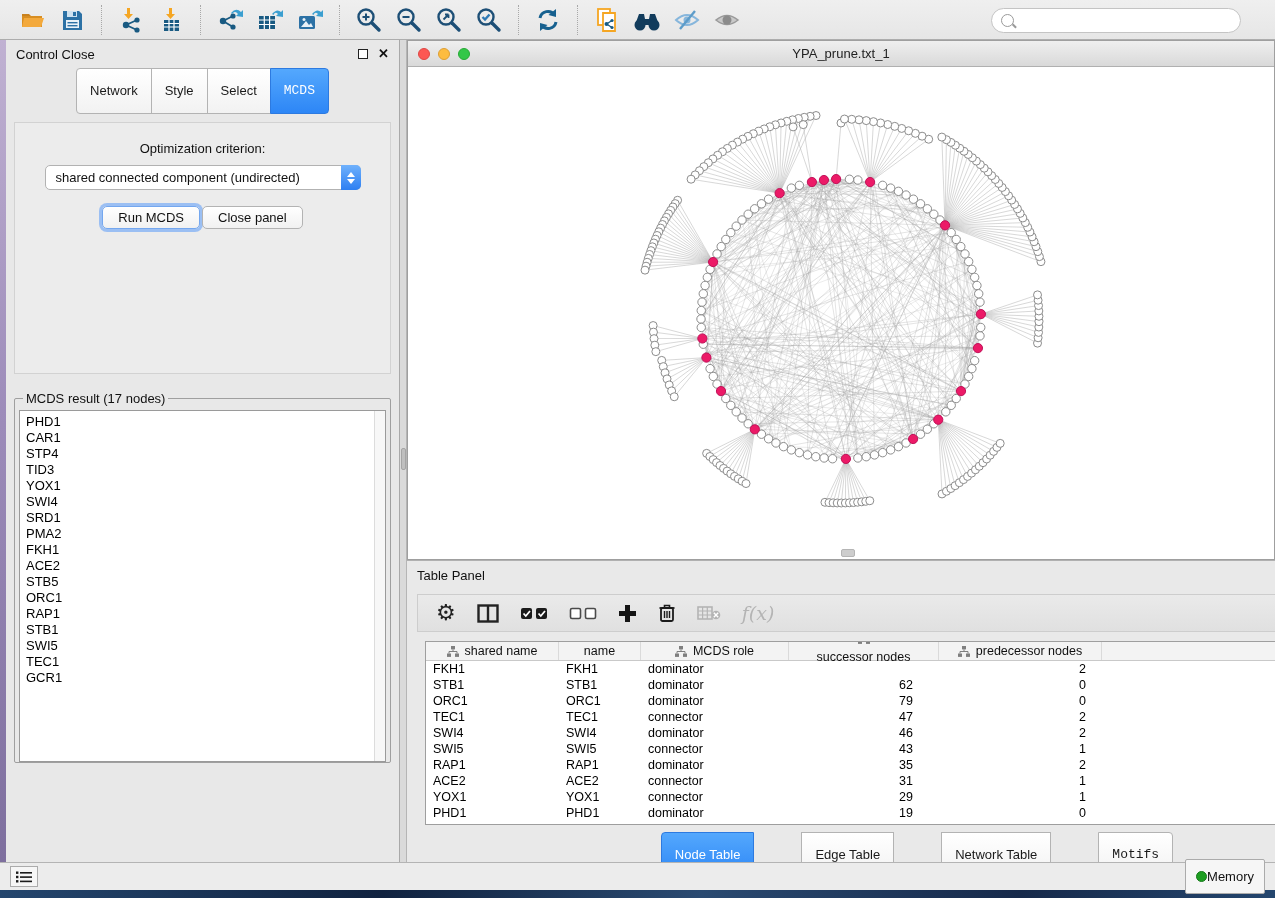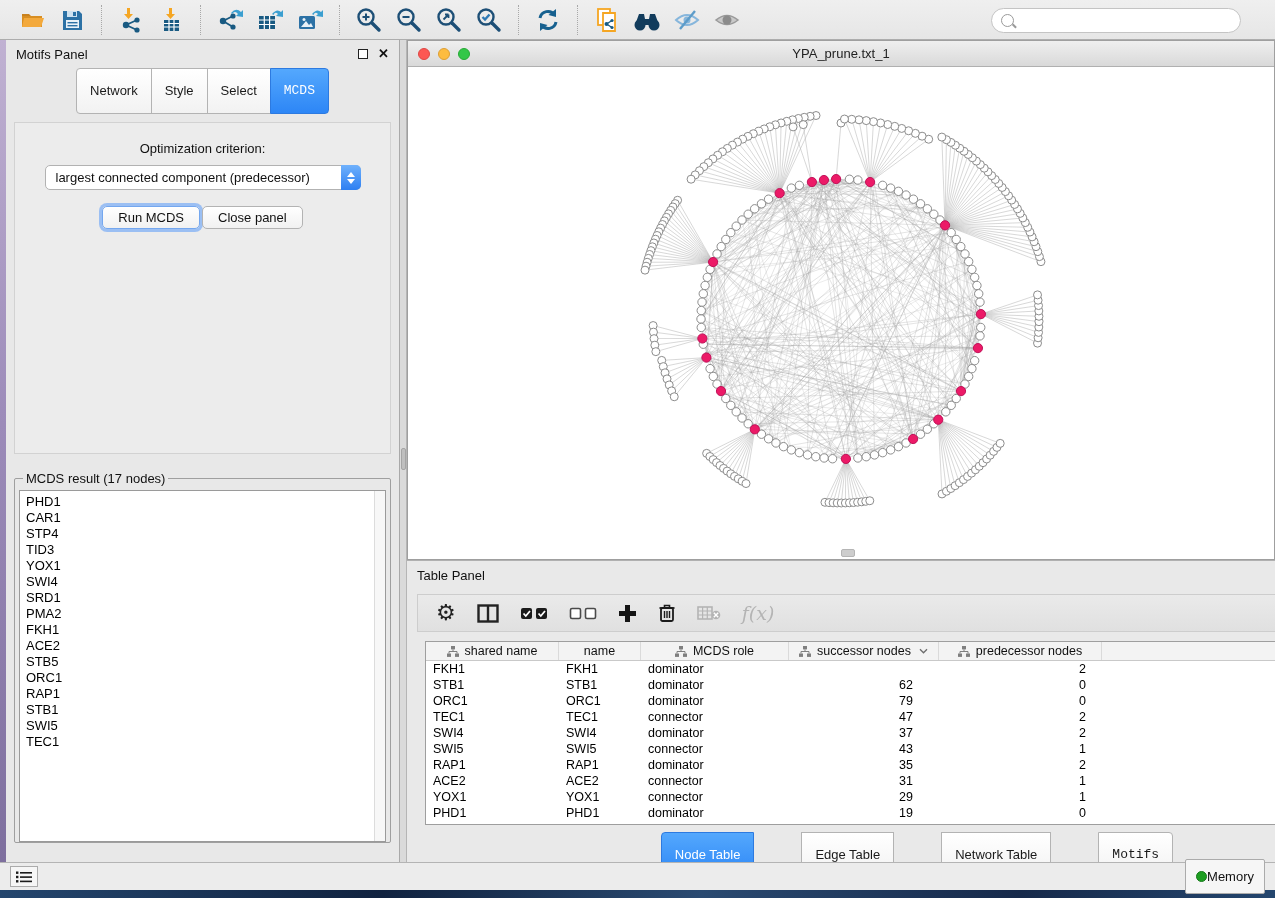--- a/index.html
+++ b/index.html
@@ -36,21 +36,21 @@
   .float-box { width:10px; height:10px; border:1.5px solid #222; background:#fff; }
   .close-x { font-size:13px; font-weight:bold; color:#111; line-height:10px; }
 
   .seg { display:flex; justify-content:center; }
   .seg .seg-btn { font-size:13px; color:#1a1a1a; background:linear-gradient(#ffffff,#f2f2f2);
     border:1px solid #b3b3b3; padding:14px 13px; margin-left:-1px; line-height:16px; cursor:default; }
   .seg .seg-btn:first-child { border-radius:4px 0 0 4px; margin-left:0; }
   .seg .seg-btn:last-child { border-radius:0 4px 4px 0;font-family:Liberation Mono, monospace; }
   .seg .seg-btn.active { background:linear-gradient(#54a8fd,#2d86f6); border-color:#2d7ae0; color:#fff; }
 
-  .cp-section { margin:8px 8px 0 8px; height:332px; background:#ececec; border:1px solid #d2d2d2; }
+  .cp-section { margin:8px 8px 0 8px; height:252px; background:#ececec; border:1px solid #d2d2d2; }
   .crit-label { text-align:center; font-size:13px; color:#111; margin-top:18px; }
   .select-row { display:flex; justify-content:center; margin-top:9px; }
   .jselect { width:316px; height:25px; background:#fff; border:1px solid #b2b2b2; border-radius:5px;
     display:flex; align-items:center; position:relative; }
   .jselect .sel-text { flex:1; font-size:13px; color:#111; padding-left:10px; white-space:nowrap; }
   .sel-stepper { width:20px; height:25px; margin-right:-1px; border-radius:0 5px 5px 0;
     background:linear-gradient(#6fb1fc,#2d7ff2); display:flex; flex-direction:column; align-items:center; justify-content:center; gap:2px; }
   .sel-stepper .tri { width:0; height:0; border-left:4px solid transparent; border-right:4px solid transparent; }
   .tri-up { border-bottom:5px solid #fff; }
   .tri-down { border-top:5px solid #fff; }
@@ -263,37 +263,37 @@
       <span class="mag"></span>
       <input type="text" placeholder="" style="">
     </div>
   </div>
 
   <div class="wall-left"></div>
   <div class="wall-bottom"></div>
 
   <div class="cpanel">
     <div class="panel-titlebar">
-      <span class="panel-title">Motifs Panel</span>
+      <span class="panel-title">Control Close</span>
       <span class="panel-tb-icons">
         <span class="float-box"></span>
         <span class="close-x">✕</span>
       </span>
     </div>
     <div class="seg">
         <span class="seg-btn">Network</span>
         <span class="seg-btn">Style</span>
         <span class="seg-btn">Select</span>
         <span class="seg-btn active">MCDS</span>
       </div>
     <div class="cp-section">
       <div class="crit-label">Optimization criterion:</div>
       <div class="select-row">
         <div class="jselect">
-          <span class="sel-text">largest connected component (predecessor)</span>
+          <span class="sel-text">shared connected component (undirected)</span>
           <span class="sel-stepper">
             <span class="tri tri-up"></span>
               <span class="tri tri-down"></span>
           </span>
         </div>
       </div>
       <div class="btn-row">
         <button class="jbtn focused">Run MCDS</button>
         <button class="jbtn">Close panel</button>
       </div>
@@ -311,20 +311,21 @@
             <li>SRD1</li>
             <li>PMA2</li>
             <li>FKH1</li>
             <li>ACE2</li>
             <li>STB5</li>
             <li>ORC1</li>
             <li>RAP1</li>
             <li>STB1</li>
             <li>SWI5</li>
             <li>TEC1</li>
+            <li>GCR1</li>
           </ul>
         <div class="result-scroll"></div>
       </div>
     </fieldset>
   </div>
 
   <div class="vdivider">
       <div class="thumb"></div>
     </div>
 
@@ -1176,21 +1177,21 @@
           </div>
           <div class="t-hcell" style="width: 148px;">
             <svg width="12" height="11" viewBox="0 0 12 11" class="tree-ic">
               <rect x="4" y="0" width="4" height="3.4" fill="#7f7f7f"></rect>
               <path d="M6 3.4 L6 5.5 M2 7.5 L2 5.5 L10 5.5 L10 7.5" stroke="#7f7f7f" stroke-width="1" fill="none"></path>
               <rect x="0" y="7.5" width="4" height="3.4" fill="#7f7f7f"></rect>
               <rect x="8" y="7.5" width="4" height="3.4" fill="#7f7f7f"></rect>
             </svg>
             <span>MCDS role</span>
           </div>
-          <div class="t-hcell" style="width: 150px;">
+          <div class="t-hcell" style="width: 150px; flex-direction: column;">
             <svg width="12" height="11" viewBox="0 0 12 11" class="tree-ic">
               <rect x="4" y="0" width="4" height="3.4" fill="#7f7f7f"></rect>
               <path d="M6 3.4 L6 5.5 M2 7.5 L2 5.5 L10 5.5 L10 7.5" stroke="#7f7f7f" stroke-width="1" fill="none"></path>
               <rect x="0" y="7.5" width="4" height="3.4" fill="#7f7f7f"></rect>
               <rect x="8" y="7.5" width="4" height="3.4" fill="#7f7f7f"></rect>
             </svg>
             <span>successor nodes</span>
             <svg width="9" height="6" viewBox="0 0 9 6" class="sort-ic">
               <path d="M1 1.2 L4.5 4.8 L8 1.2" stroke="#6c6c6c" stroke-width="1.3" fill="none"></path>
             </svg>
@@ -1232,21 +1233,21 @@
             <div class="t-cell txt" style="width: 133px;">TEC1</div>
             <div class="t-cell txt" style="width: 82px;">TEC1</div>
             <div class="t-cell txt" style="width: 148px;">connector</div>
             <div class="t-cell num" style="width: 150px; padding-right: 26px;">47</div>
             <div class="t-cell num" style="width: 163px; padding-right: 16px;">2</div>
           </div>
           <div class="t-row">
             <div class="t-cell txt" style="width: 133px;">SWI4</div>
             <div class="t-cell txt" style="width: 82px;">SWI4</div>
             <div class="t-cell txt" style="width: 148px;">dominator</div>
-            <div class="t-cell num" style="width: 150px; padding-right: 26px;">37</div>
+            <div class="t-cell num" style="width: 150px; padding-right: 26px;">46</div>
             <div class="t-cell num" style="width: 163px; padding-right: 16px;">2</div>
           </div>
           <div class="t-row">
             <div class="t-cell txt" style="width: 133px;">SWI5</div>
             <div class="t-cell txt" style="width: 82px;">SWI5</div>
             <div class="t-cell txt" style="width: 148px;">connector</div>
             <div class="t-cell num" style="width: 150px; padding-right: 26px;">43</div>
             <div class="t-cell num" style="width: 163px; padding-right: 16px;">1</div>
           </div>
           <div class="t-row">

